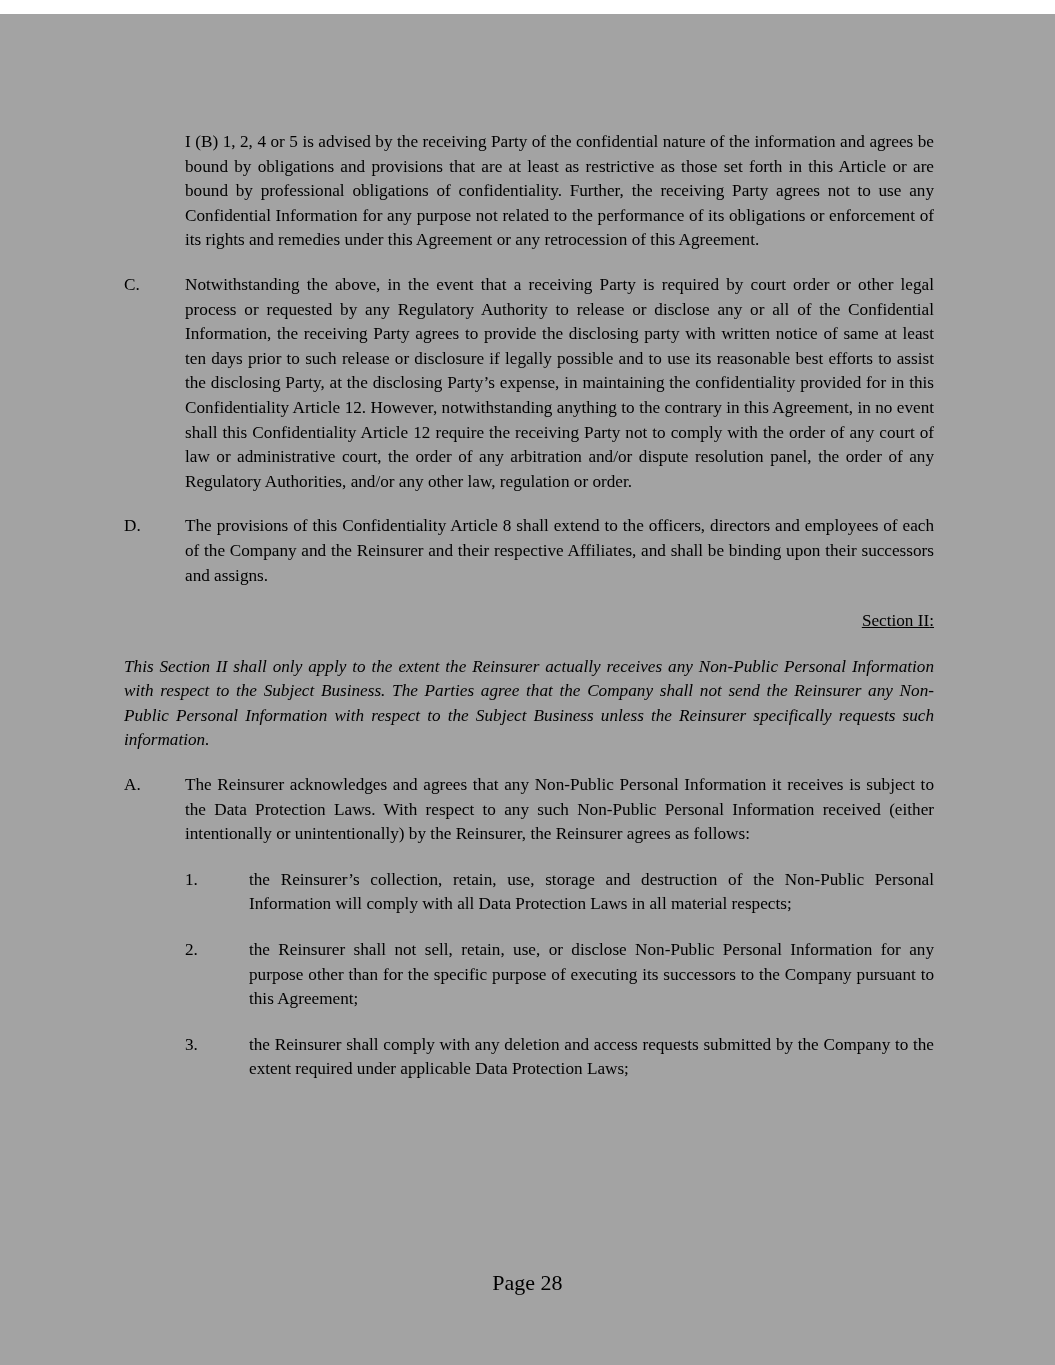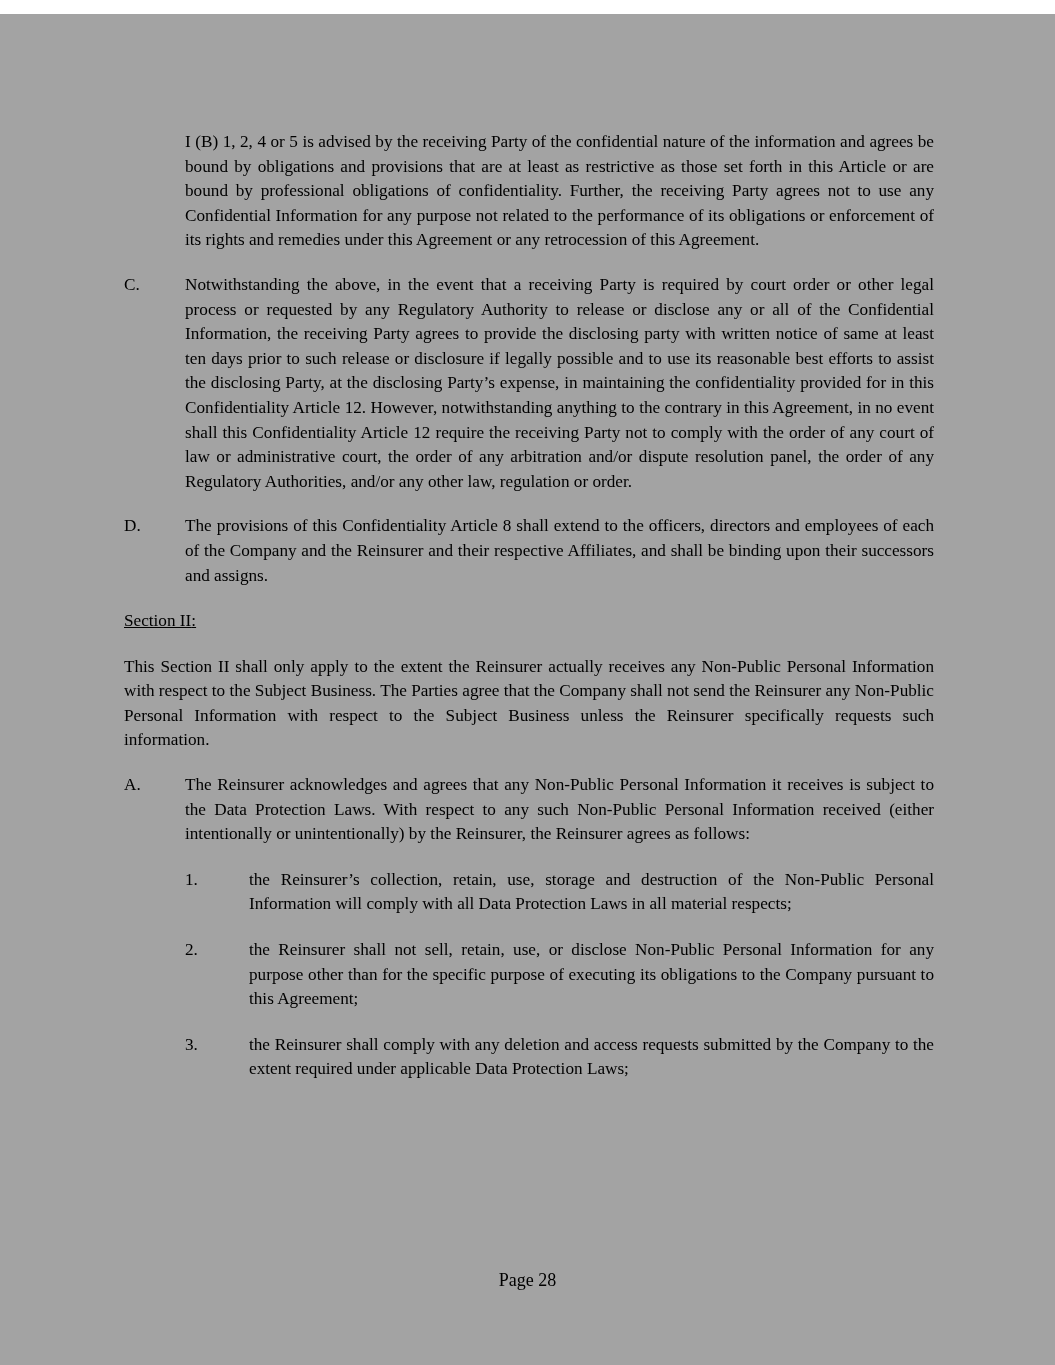--- a/index.html
+++ b/index.html
@@ -49,37 +49,38 @@
   .sub-item {
     display: flex;
     margin-left: 61px;
     margin-top: 21px;
   }
   .sub-label {
     flex: 0 0 64px;
   }
   .section-heading {
     margin-top: 21px;
-    text-align: left;
+    text-align: right;
     text-decoration: underline;
   }
   .underlined {
     text-decoration: underline;
   }
   .flow-para {
     margin-top: 21px;
     text-align: justify;
+    font-style: italic;
   }
   .footer {
     position: absolute;
     top: 1256px;
     left: 0;
     width: 100%;
     text-align: center;
-    font-size: 18px;
+    font-size: 22px;
   }
 </style>
 </head>
 <body>
 
 <div class="page">
   <div class="content">
 
     <div class="para para-indent">I (B) 1, 2, 4 or 5 is advised by the receiving Party of the confidential nature of the information and agrees be bound by obligations and provisions that are at least as restrictive as those set forth in this Article or are bound by professional obligations of confidentiality. Further, the receiving Party agrees not to use any Confidential Information for any purpose not related to the performance of its obligations or enforcement of its rights and remedies under this Agreement or any retrocession of this Agreement.</div>
 
@@ -104,21 +105,21 @@
       <div class="item-body">The Reinsurer acknowledges and agrees that any Non-Public Personal Information it receives is subject to the Data Protection Laws. With respect to any such Non-Public Personal Information received (either intentionally or unintentionally) by the Reinsurer, the Reinsurer agrees as follows:</div>
     </div>
 
     <div class="sub-item">
       <div class="sub-label">1.</div>
       <div class="item-body">the Reinsurer’s collection, retain, use, storage and destruction of the Non-Public Personal Information will comply with all Data Protection Laws in all material respects;</div>
     </div>
 
     <div class="sub-item">
       <div class="sub-label">2.</div>
-      <div class="item-body">the Reinsurer shall not sell, retain, use, or disclose Non-Public Personal Information for any purpose other than for the specific purpose of executing its obligations to the Company pursuant to this Agreement;</div>
+      <div class="item-body">the Reinsurer shall not sell, retain, use, or disclose Non-Public Personal Information for any purpose other than for the specific purpose of executing its successors to the Company pursuant to this Agreement;</div>
     </div>
 
     <div class="sub-item">
       <div class="sub-label">3.</div>
       <div class="item-body">the Reinsurer shall comply with any deletion and access requests submitted by the Company to the extent required under applicable Data Protection Laws;</div>
     </div>
 
   </div>
 
   <div class="footer">Page 28</div>

